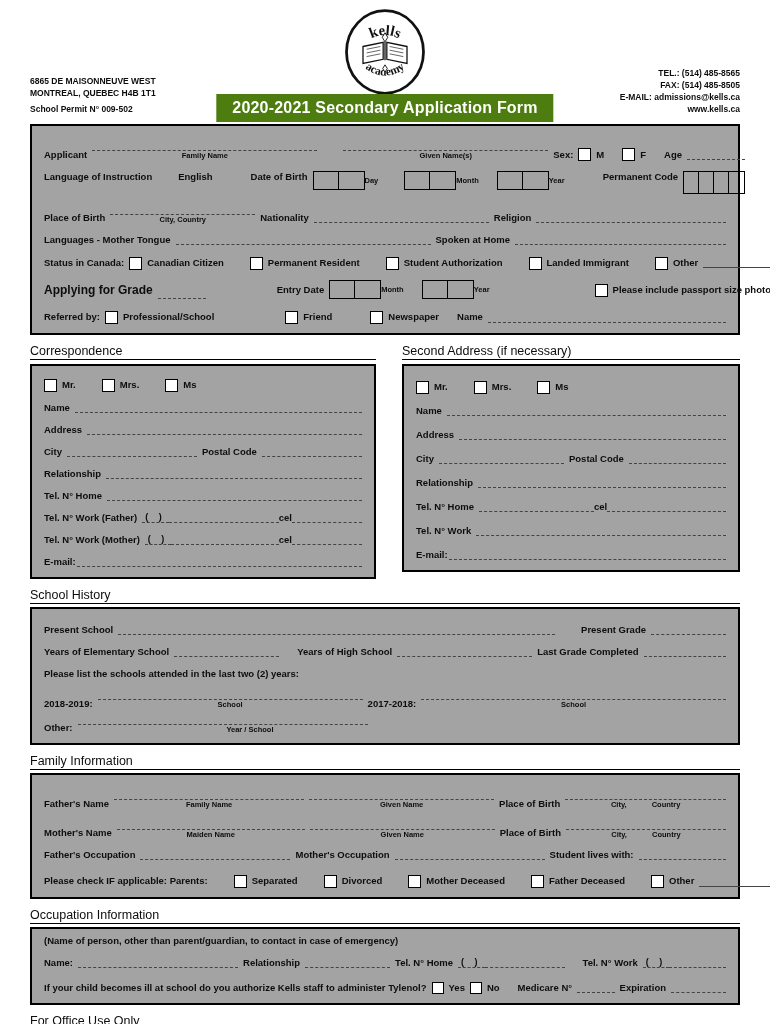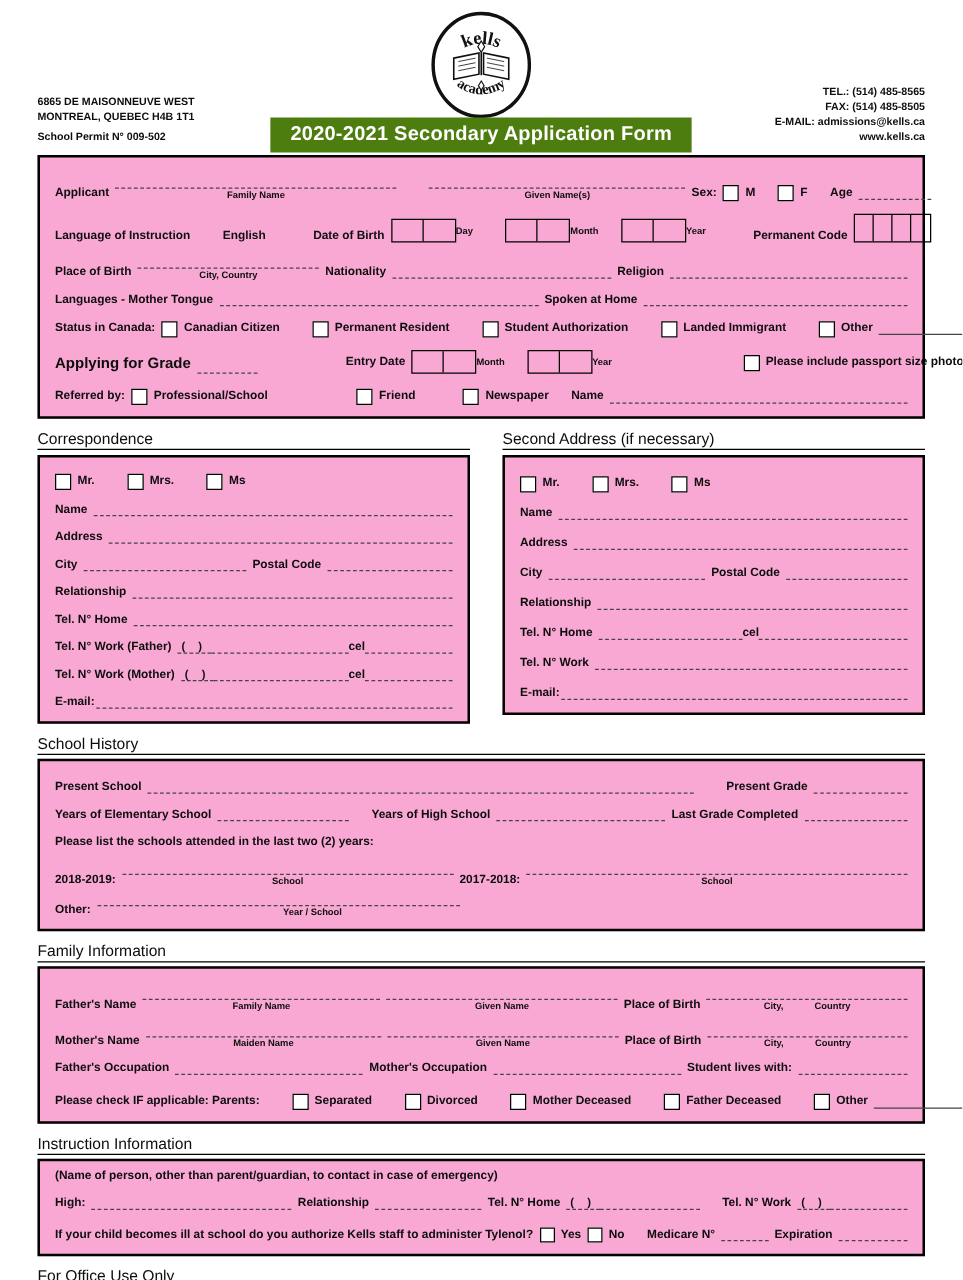--- a/index.html
+++ b/index.html
@@ -14,21 +14,21 @@
   .logo { position:absolute; left:50%; top:8px; transform:translateX(-50%); }
   .addr { position:absolute; left:0; bottom:8px; font-size:8.5px; font-weight:bold; line-height:1.4; }
   .permit { margin-top:4px; }
   .titlebar {
     position:absolute; left:50%; transform:translateX(-50%); bottom:2px;
     background:#4d7c0f; color:#fff; font-size:16px; font-weight:bold;
     padding:5px 16px; white-space:nowrap; letter-spacing:.2px;
   }
   .contact { position:absolute; right:0; bottom:8px; text-align:right; font-size:8.5px; font-weight:bold; line-height:1.4; }
   
-  .box { border:2px solid #000; padding:4px 12px 10px; background:#f9a8d4; }
+  .box { border:2px solid #000; padding:4px 12px 10px; background:#a3a3a3; }
   .sec-head { font-weight:normal; font-size:12.5px; padding:4px 0 1px; border-bottom:1.8px solid #000; margin-top:5px; }
   .row { display:flex; align-items:flex-end; font-size:9.5px; font-weight:bold; gap:5px; margin-top:11px; white-space:nowrap; }
   .row.center { align-items:center; }
   .fill { border-bottom:1.2px dashed #444; height:10px; flex:1 1 auto; min-width:18px; }
   .fill.solid { border-bottom-style:solid; }
   .fc { display:flex; flex-direction:column; flex:1 1 auto; }
   .fc .cap { font-size:7.5px; font-weight:bold; text-align:center; margin-top:1px; line-height:1; }
   .cb { width:13px; height:13px; border:1.7px solid #000; flex:0 0 auto; background:#fff; position:relative; top:1px; }
   .cb.sm { width:12px; height:12px; }
   .cellgroup { display:flex; flex-direction:row; align-items:center; flex:0 0 auto; }
@@ -105,21 +105,21 @@
       <span class="lbl">Sex:</span>
       <span class="cb"></span>
       <span>M</span>
       <span class="gap8"></span>
       <span class="cb"></span>
       <span>F</span>
       <span class="gap8"></span>
       <span class="lbl">Age</span>
       <span class="fill" style="flex:0 0 58px"></span>
     </div>
-    <div class="row" style="align-items:flex-end">
+    <div class="row" style="align-items:flex-start">
       <span class="lbl">Language of Instruction</span>
       <span class="gap16"></span>
       <span>English</span>
       <span class="gap28"></span>
       <span class="lbl">Date of Birth</span>
       <span class="cellgroup">
           <span class="cells">
             <b></b>
             <b></b>
           </span>
@@ -437,27 +437,27 @@
       <span class="gap16"></span>
       <span class="cb"></span>
       <span>Father Deceased</span>
       <span class="gap16"></span>
       <span class="cb"></span>
       <span>Other</span>
       <span class="fill solid" style="flex:0 0 90px;align-self:flex-end"></span>
     </div>
   </div>
 
-  <div class="sec-head">Instruction Information</div>
+  <div class="sec-head">Occupation Information</div>
   <div class="box" style="margin-top:3px;padding-top:2px">
     <div class="row" style="margin-top:4px">
         <span class="lbl">(Name of person, other than parent/guardian, to contact in case of emergency)</span>
       </div>
     <div class="row">
-      <span class="lbl">High:</span>
+      <span class="lbl">Name:</span>
       <span class="fill" style="flex:0 0 160px"></span>
       <span class="lbl">Relationship</span>
       <span class="fill" style="flex:0 0 85px"></span>
       <span class="lbl">Tel. N° Home</span>
       <span class="paren">(  )</span>
       <span class="fill" style="flex:0 0 80px;margin-left:-5px"></span>
       <span class="gap8"></span>
       <span class="lbl">Tel. N° Work</span>
       <span class="paren">(  )</span>
       <span class="fill" style="margin-left:-5px"></span>

